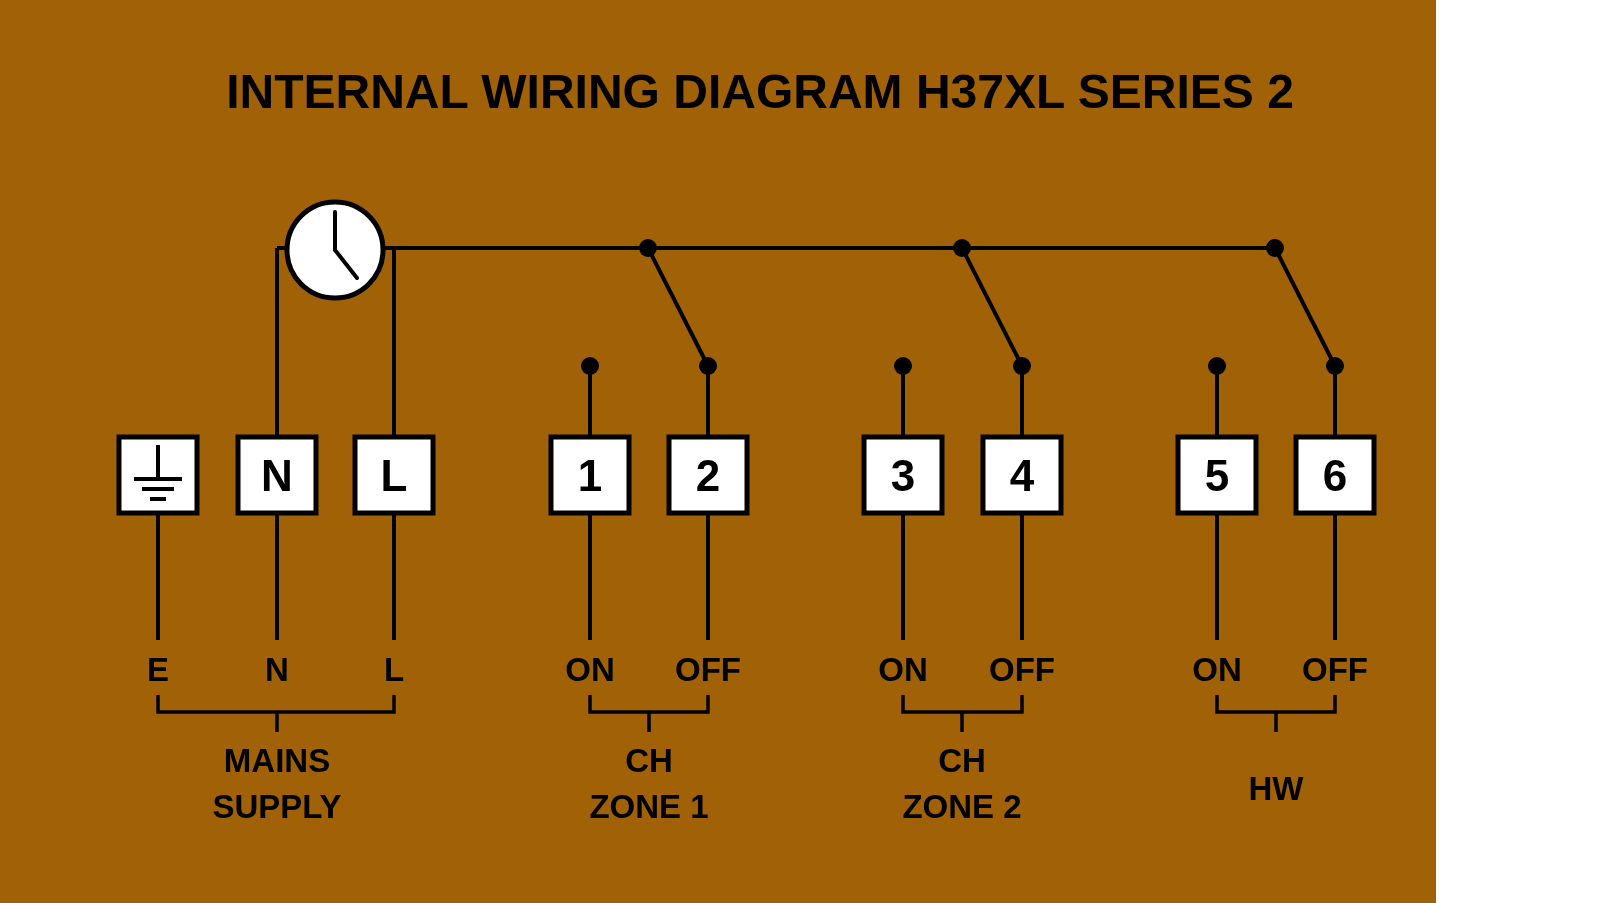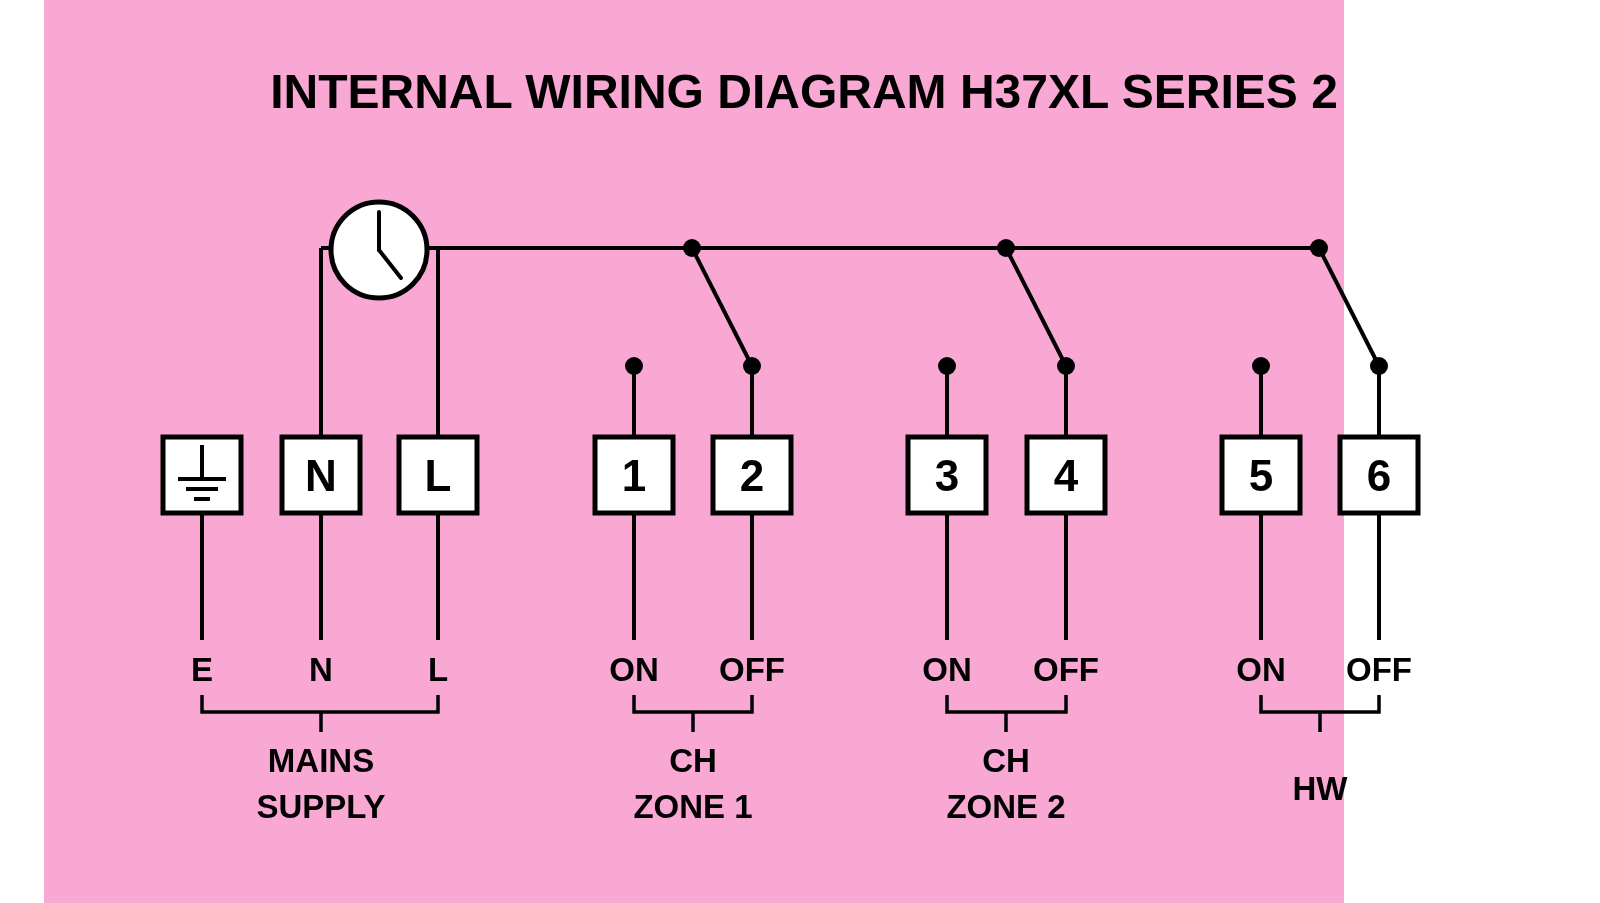--- a/index.html
+++ b/index.html
@@ -5,24 +5,23 @@
   html, body {
     margin: 0;
     padding: 0;
     background: #ffffff;
     width: 1600px;
     height: 903px;
     overflow: hidden;
   }
   .page {
     position: relative;
-    width: 1300px;
+    width: 1436px;
     height: 903px;
-    background: #f9a8d4;
-    margin-left: 44px;
+    background: #a16207;
   }
   svg text {
     font-family: "Liberation Sans", sans-serif;
     font-weight: bold;
     fill: #000000;
   }
   .title-text   { font-size: 48px; }
   .box-label    { font-size: 44px; }
   .wire-label   { font-size: 33px; }
   .group-label  { font-size: 33px; }

